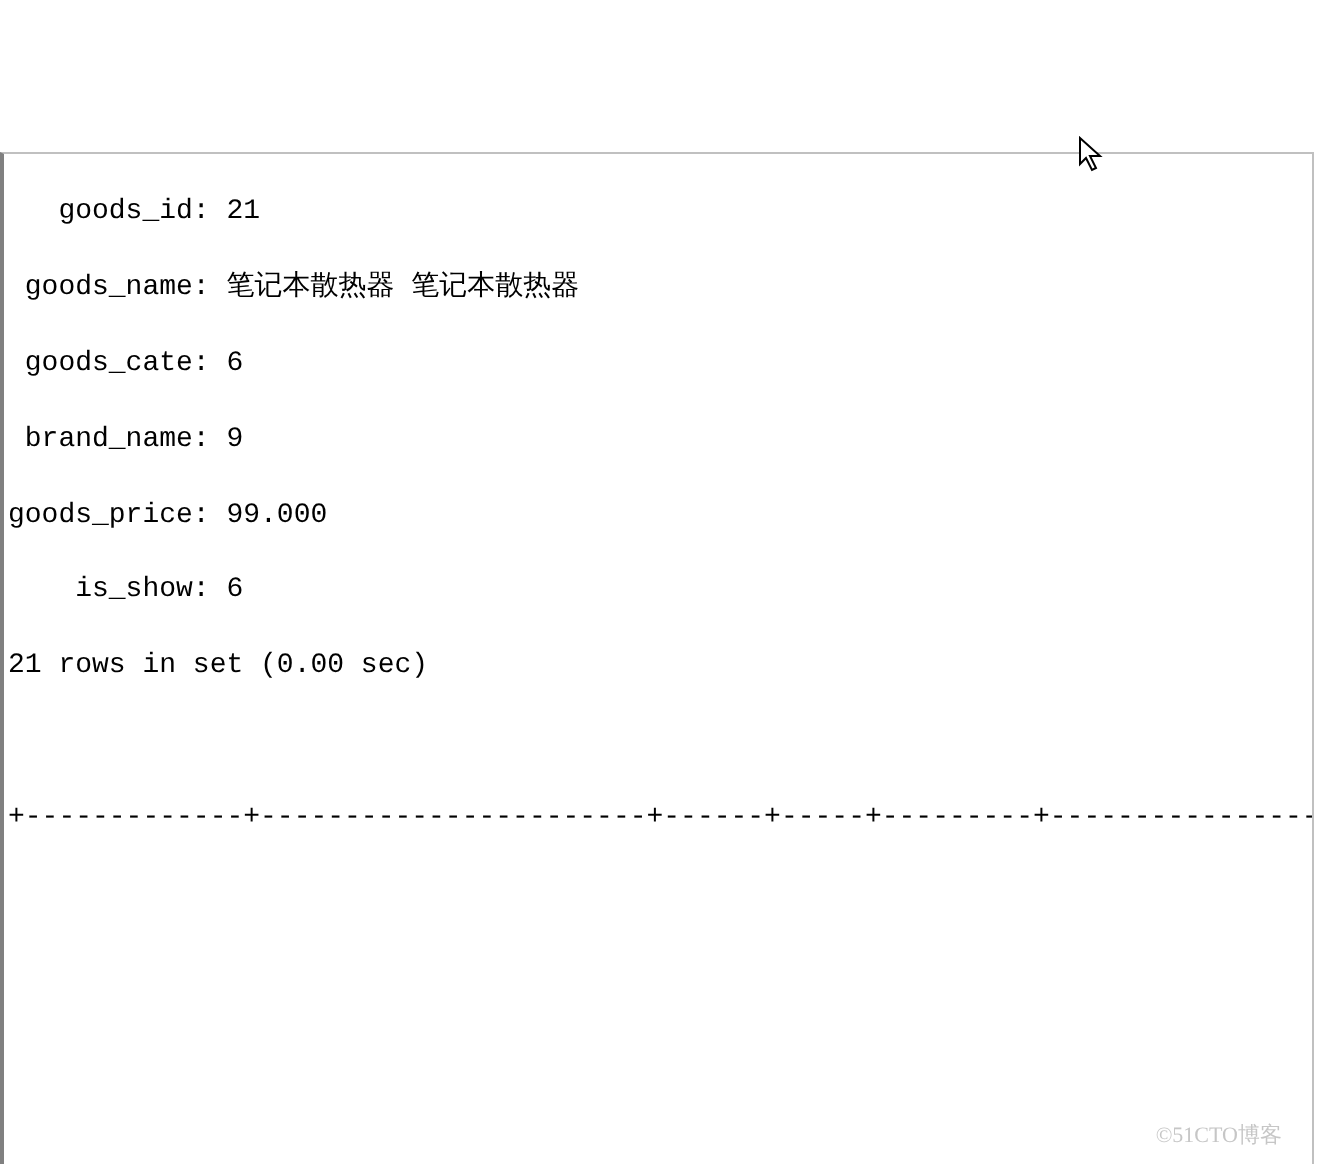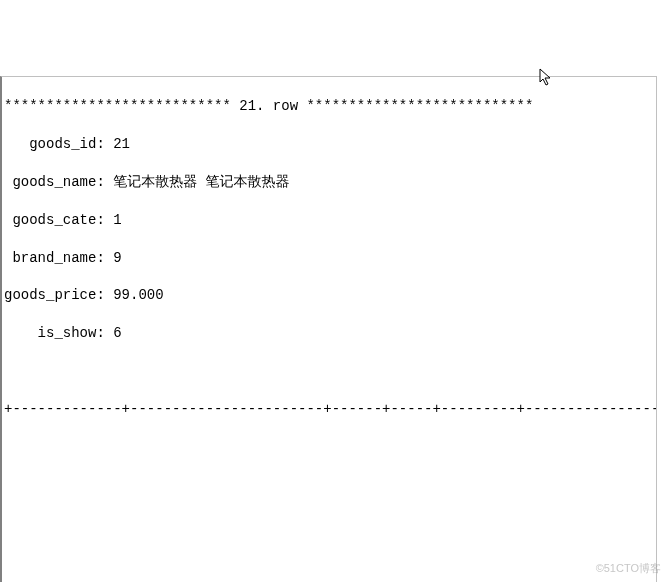--- a/index.html
+++ b/index.html
@@ -21,55 +21,55 @@
       border-left: 2px solid #808080;
       padding: 2px 0 2px 2px;
       box-sizing: border-box;
       width: 657px;
       height: 578px;
       overflow: hidden;
     }
     .watermark {
       position: absolute;
       bottom: 6px;
-      right: 0;
+      right: 20px;
       font-size: 11px;
       color: rgba(128,128,128,0.45);
-      font-family: Liberation Sans, sans-serif;
+      font-family: Liberation Serif, serif;
       white-space: nowrap;
       text-align: right;
     }
     .cursor-arrow {
       position: absolute;
       left: 520px;
       top: 46px;
       font-size: 16px;
       color: #000;
       pointer-events: none;
     }
   </style>
 </head>
 <body>
 
 
 
 <div class="terminal">
-<span>*************************** 21. row ***************************
-</span>
 <span>   goods_id: 21
 </span>
 <span> goods_name: 笔记本散热器 笔记本散热器
 </span>
-<span> goods_cate: 1
+<span> goods_cate: 6
 </span>
 <span> brand_name: 9
 </span>
 <span>goods_price: 99.000
 </span>
 <span>    is_show: 6
+</span>
+<span>21 rows in set (0.00 sec)
 </span>
 <span>
 </span>
 <span>+-------------+-----------------------+------+-----+---------+----------------+
 </span>
 <span>
 </span>
 
 <span>
 </span>

